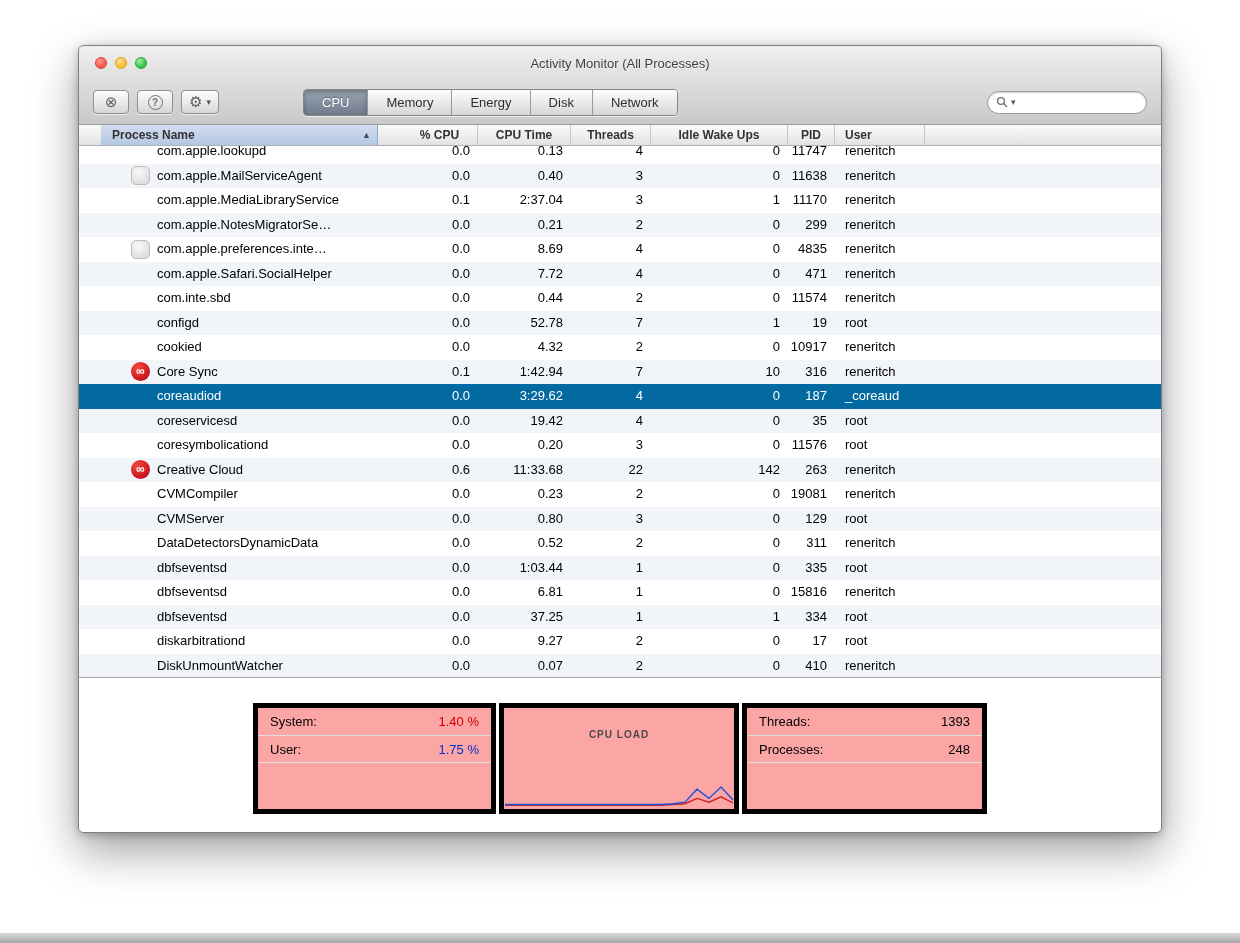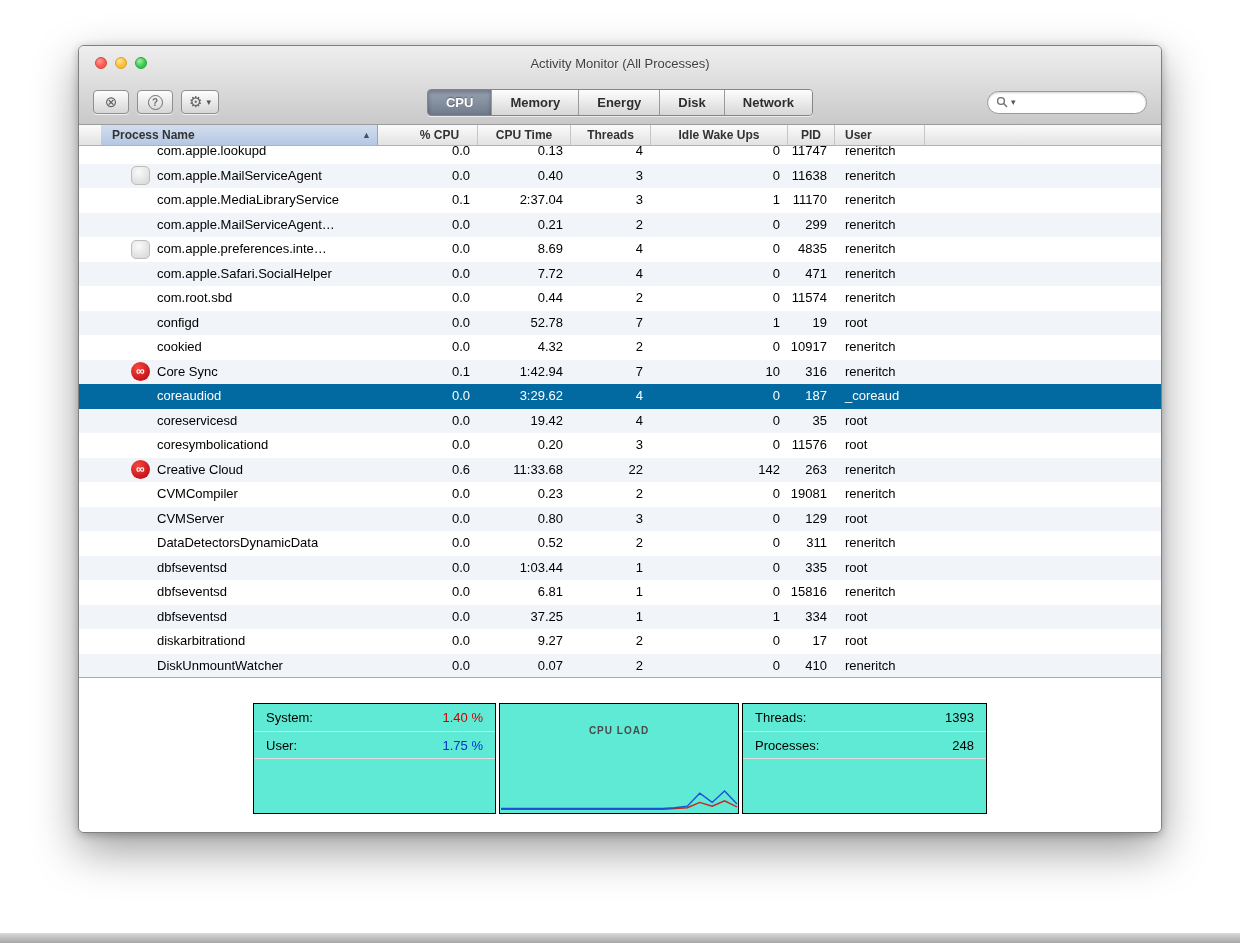--- a/index.html
+++ b/index.html
@@ -17,21 +17,21 @@
   .titlebar { height:34px; position:relative; display:flex; align-items:center; justify-content:center; }
   .traffic { position:absolute; left:16px; top:11px; display:flex; gap:8px; }
   .light { width:12px; height:12px; border-radius:50%; display:inline-block; }
   .light.red    { background:radial-gradient(circle at 35% 30%, #ff9a93, #f9574f 60%); border:1px solid #d24539; }
   .light.yellow { background:radial-gradient(circle at 35% 30%, #ffe49a, #fcbd2e 60%); border:1px solid #d8a227; }
   .light.green  { background:radial-gradient(circle at 35% 30%, #a5efa9, #36c64c 60%); border:1px solid #28a53a; }
   .title { font-size:13px; color:#3f3f3f; text-shadow:0 1px 0 rgba(255,255,255,0.6); }
 
   .toolbar { height:44px; display:flex; align-items:center; padding:0 14px; }
   .tb-left { display:flex; gap:8px; width:210px; }
-  .tb-center { flex:1; display:flex; justify-content:center;font-weight:bold; }
+  .tb-center { flex:1; display:flex; justify-content:flex-start; }
   .tb-right { width:210px; display:flex; justify-content:flex-end; }
 
   .tbtn {
     height:24px; min-width:36px; padding:0 7px;
     border:1px solid #8f8f8f; border-radius:4px;
     background:linear-gradient(#fefefe,#d6d6d6);
     box-shadow:0 1px 0 rgba(255,255,255,0.7);
     display:flex; align-items:center; justify-content:center;
     color:#5f5f5f; font-size:15px; cursor:default; gap:4px;
   }
@@ -88,21 +88,21 @@
            text-align:center; line-height:18px; }
   .picon.none { visibility:hidden; }
   .picon.generic { background:radial-gradient(circle at 40% 30%, #fafafa, #d5d5d5);
                    border:1px solid #bdbdbd; border-radius:5px; }
   .picon.creative-cloud { background:radial-gradient(circle at 35% 30%, #f5473d, #b3000e);
                           border-radius:50%; color:#fff; font-size:12px; font-weight:bold; }
 
   
   .footer { border-top:1px solid #aaaaaa; background:#ffffff; padding-top:25px; height:156px; }
   .boxes { width:734px; margin:0 auto; display:flex; gap:3px; }
-  .box { border:1px solid #000000; background:#5eead4; height:111px; overflow:hidden; position:relative; }
+  .box { border:5px solid #000000; background:#fca5a5; height:111px; overflow:hidden; position:relative; }
   .box.stats  { width:243px; }
   .box.graph  { width:240px; }
   .box.counts { width:245px; }
   .stat-row { display:flex; justify-content:space-between; height:27.5px; line-height:27px;
               padding:0 12px; border-bottom:1px solid #dedede; font-size:13px; color:#000; }
   .graph-title { height:22px; line-height:22px; text-align:center; font-size:10px;
                  font-weight:bold; color:#4a4a4a; letter-spacing:1px;margin-top:16px; }
   .graph-area { position:absolute; left:1px; right:1px; bottom:1px; height:84px; }
   .graph-area svg { display:block; width:100%; height:100%; }
 
@@ -208,21 +208,21 @@
         <div class="cell c-cpu num">0.1</div>
         <div class="cell c-time num">2:37.04</div>
         <div class="cell c-threads num">3</div>
         <div class="cell c-wake num">1</div>
         <div class="cell c-pid num">11170</div>
         <div class="cell c-user">reneritch</div>
       </div>
       <div class="trow alt">
         <div class="cell c-name">
           <span class="picon none"></span>
-          <span>com.apple.MailServiceAgent…</span>
+          <span>com.apple.NotesMigratorSe…</span>
         </div>
         <div class="cell c-cpu num">0.0</div>
         <div class="cell c-time num">0.21</div>
         <div class="cell c-threads num">2</div>
         <div class="cell c-wake num">0</div>
         <div class="cell c-pid num">299</div>
         <div class="cell c-user">reneritch</div>
       </div>
       <div class="trow">
         <div class="cell c-name">
@@ -244,21 +244,21 @@
         <div class="cell c-cpu num">0.0</div>
         <div class="cell c-time num">7.72</div>
         <div class="cell c-threads num">4</div>
         <div class="cell c-wake num">0</div>
         <div class="cell c-pid num">471</div>
         <div class="cell c-user">reneritch</div>
       </div>
       <div class="trow">
         <div class="cell c-name">
           <span class="picon none"></span>
-          <span>com.root.sbd</span>
+          <span>com.inte.sbd</span>
         </div>
         <div class="cell c-cpu num">0.0</div>
         <div class="cell c-time num">0.44</div>
         <div class="cell c-threads num">2</div>
         <div class="cell c-wake num">0</div>
         <div class="cell c-pid num">11574</div>
         <div class="cell c-user">reneritch</div>
       </div>
       <div class="trow alt">
         <div class="cell c-name">

